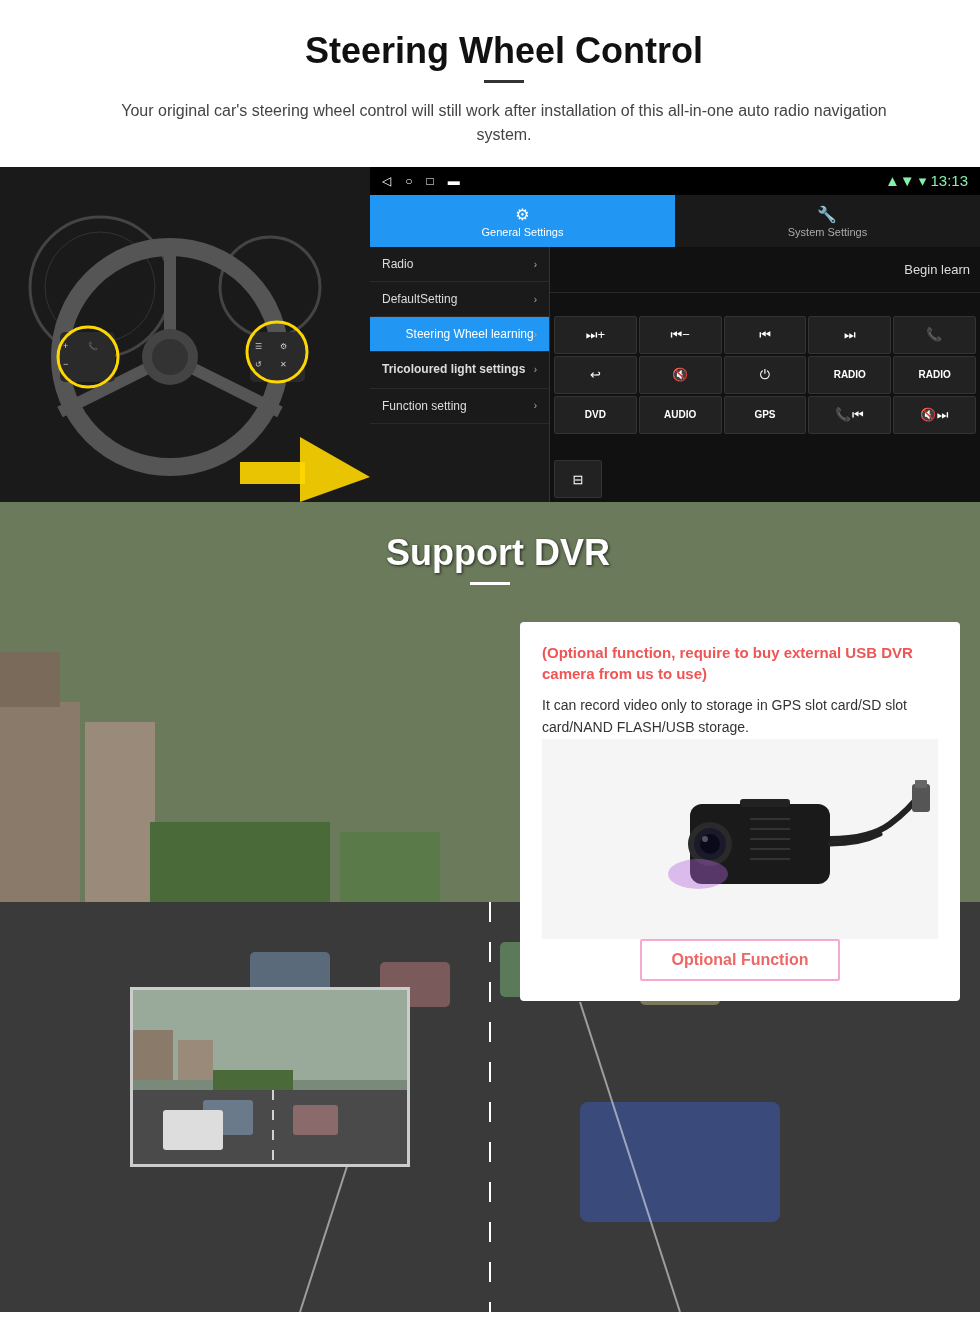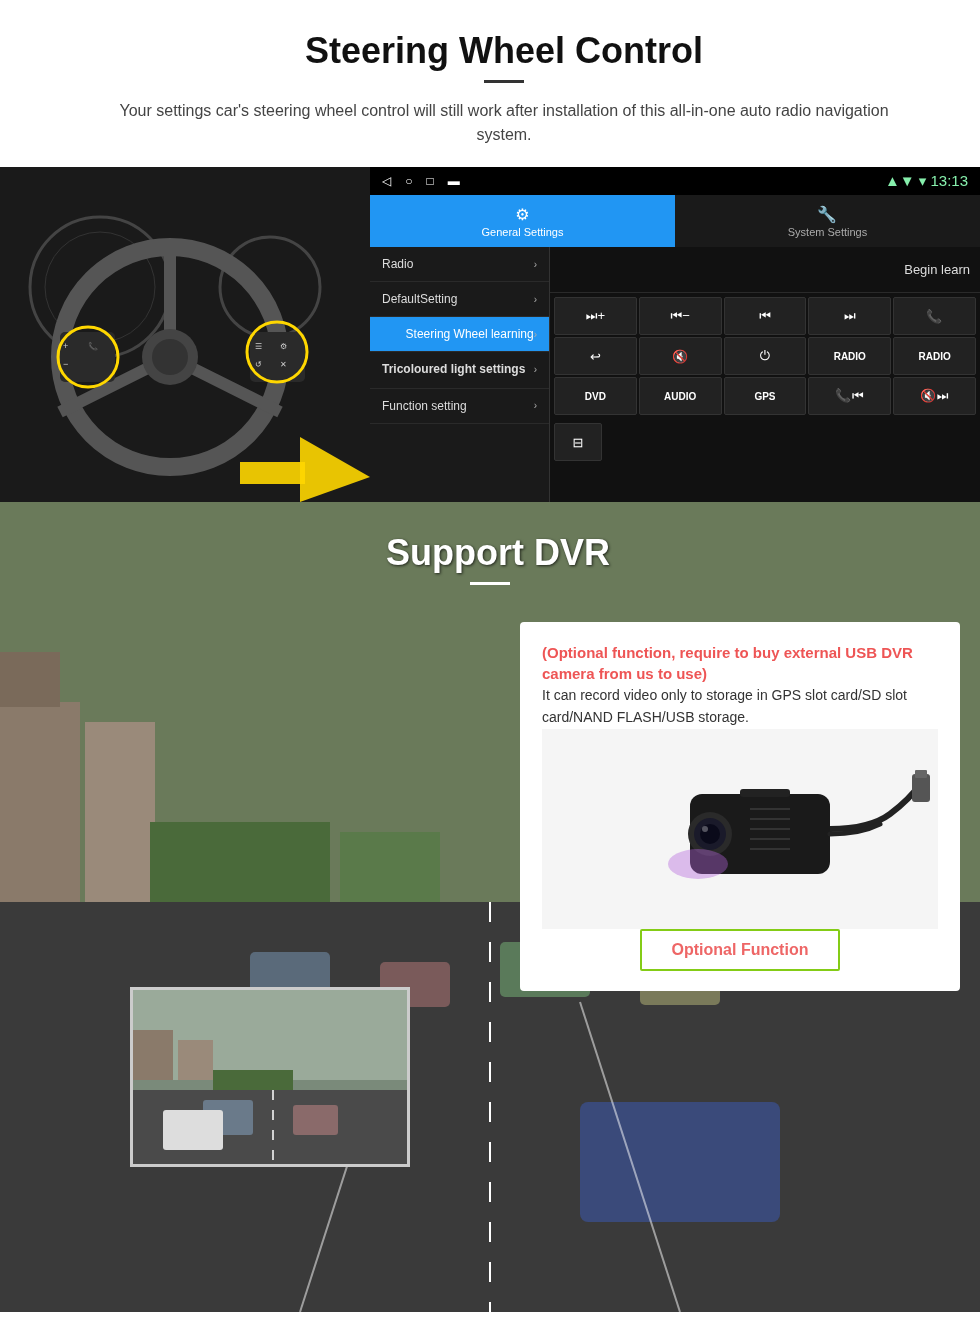--- a/index.html
+++ b/index.html
@@ -150,20 +150,21 @@
     .menu-item-text-wrap {
       text-align: center;
       line-height: 1.3;
       font-weight: bold;
     }
     .android-right-panel {
       flex: 1;
       background: #111;
       display: flex;
       flex-direction: column;
+      justify-content: space-between;
     }
     .begin-learn-row {
       display: flex;
       align-items: center;
       justify-content: flex-end;
       padding: 8px 10px;
       border-bottom: 1px solid #2a2a2a;
       height: 46px;
     }
     .begin-learn-btn {
@@ -241,41 +242,41 @@
       background: #fff;
       border-radius: 4px;
       padding: 20px 22px;
       z-index: 20;
     }
     .dvr-optional-text {
       color: #e55;
       font-size: 15px;
       font-weight: bold;
       line-height: 1.4;
-      margin-bottom: 0;
+      margin-bottom: 10px;
     }
     .dvr-desc-text {
       color: #333;
       font-size: 14px;
       line-height: 1.6;
       margin-bottom: 0;
     }
     
     .dvr-camera-img {
       width: 100%;
       height: 200px;
       position: relative;
       display: flex;
       align-items: center;
       justify-content: center;
       background: #f5f5f5;
     }
     
     .optional-fn-btn {
-      border: 2px solid #84cc16;
+      border: 2px solid #f9a8d4;
       color: #e66;
       background: #fff;
       padding: 10px 30px;
       font-size: 16px;
       font-weight: bold;
       cursor: pointer;
       border-radius: 2px;
       display: block;
       margin: 0 auto;
       width: fit-content;
@@ -299,21 +300,21 @@
       background: linear-gradient(180deg, #8a9a8a 0%, #6a7a6a 30%, #4a5a4a 60%, #2a3a2a 100%);
       position: relative;
     }
   </style>
 </head>
 <body>
 
 <div class="section-steering">
   <h1 class="section-title">Steering Wheel Control</h1>
   <div class="section-divider"></div>
-  <p class="section-subtitle">Your settings car's steering wheel control will still work after installation of this all-in-one auto radio navigation system.</p>
+  <p class="section-subtitle">Your original car's steering wheel control will still work after installation of this all-in-one auto radio navigation system.</p>
 </div>
 
 <div class="car-ui-container">
 
   <div class="car-photo-left">
     <div class="steering-wheel-bg">
       
       <svg width="370" height="335" viewBox="0 0 370 335">
 
         <rect width="370" height="335" fill="#1a1a1a"></rect>

